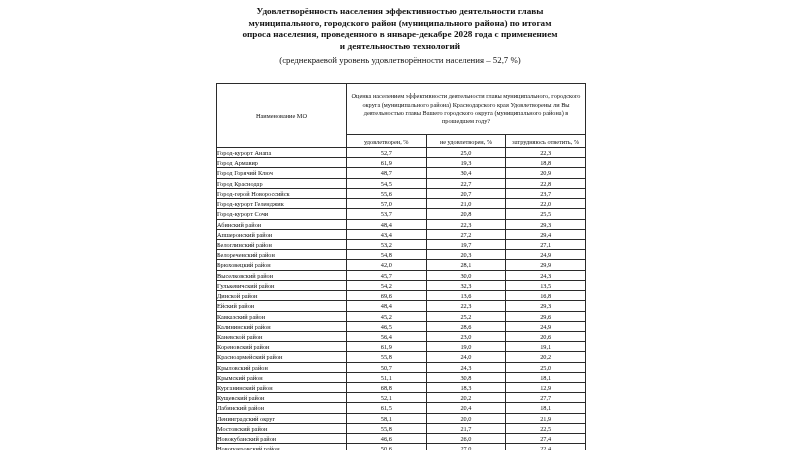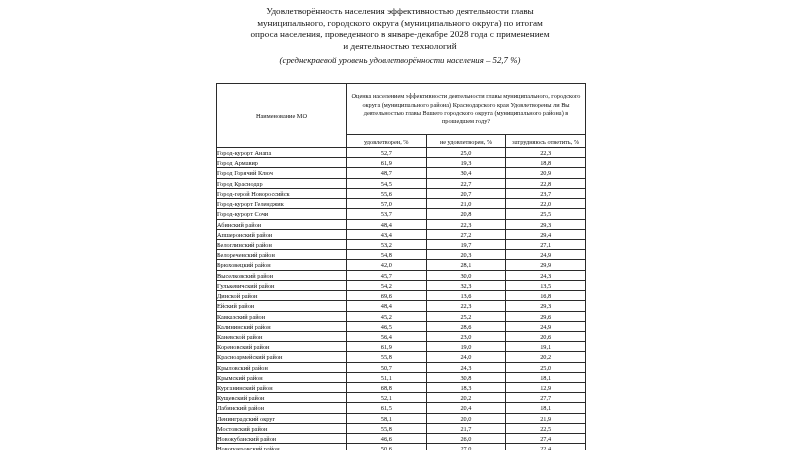--- a/index.html
+++ b/index.html
@@ -25,28 +25,27 @@
     position: relative;
   }
 
   
   .title-block {
     width: 470px;
     margin: 0 auto;
     text-align: center;
   }
   .title-line {
-    font-weight: normal;
+    font-weight: bold;
     font-size: 9.2px;
     line-height: 11.6px;
     letter-spacing: 0.02px;
     white-space: nowrap;
   }
   .subtitle-line {
-    font-style: italic;
     font-size: 8.8px;
     line-height: 11.6px;
     margin-top: 3px;
     white-space: nowrap;
   }
 
   
   .table-wrap {
     position: absolute;
     left: 216px;
@@ -112,21 +111,21 @@
     line-height: 9.22px;
   }
 </style>
 </head>
 <body>
 
 <div class="page">
 
   <div class="title-block">
     <div class="title-line">Удовлетворённость населения эффективностью деятельности главы</div>
-    <div class="title-line">муниципального, городского округа (муниципального округа) по итогам</div>
+    <div class="title-line">муниципального, городского район (муниципального района) по итогам</div>
     <div class="title-line">опроса населения, проведенного в январе-декабре 2028 года с применением</div>
     <div class="title-line">и деятельностью технологий</div>
     <div class="subtitle-line">(среднекраевой уровень удовлетворённости населения – 52,7 %)</div>
   </div>
 
   <div class="table-wrap">
     <table class="data">
       <colgroup>
         <col class="col-mo">
           <col class="col-a">

